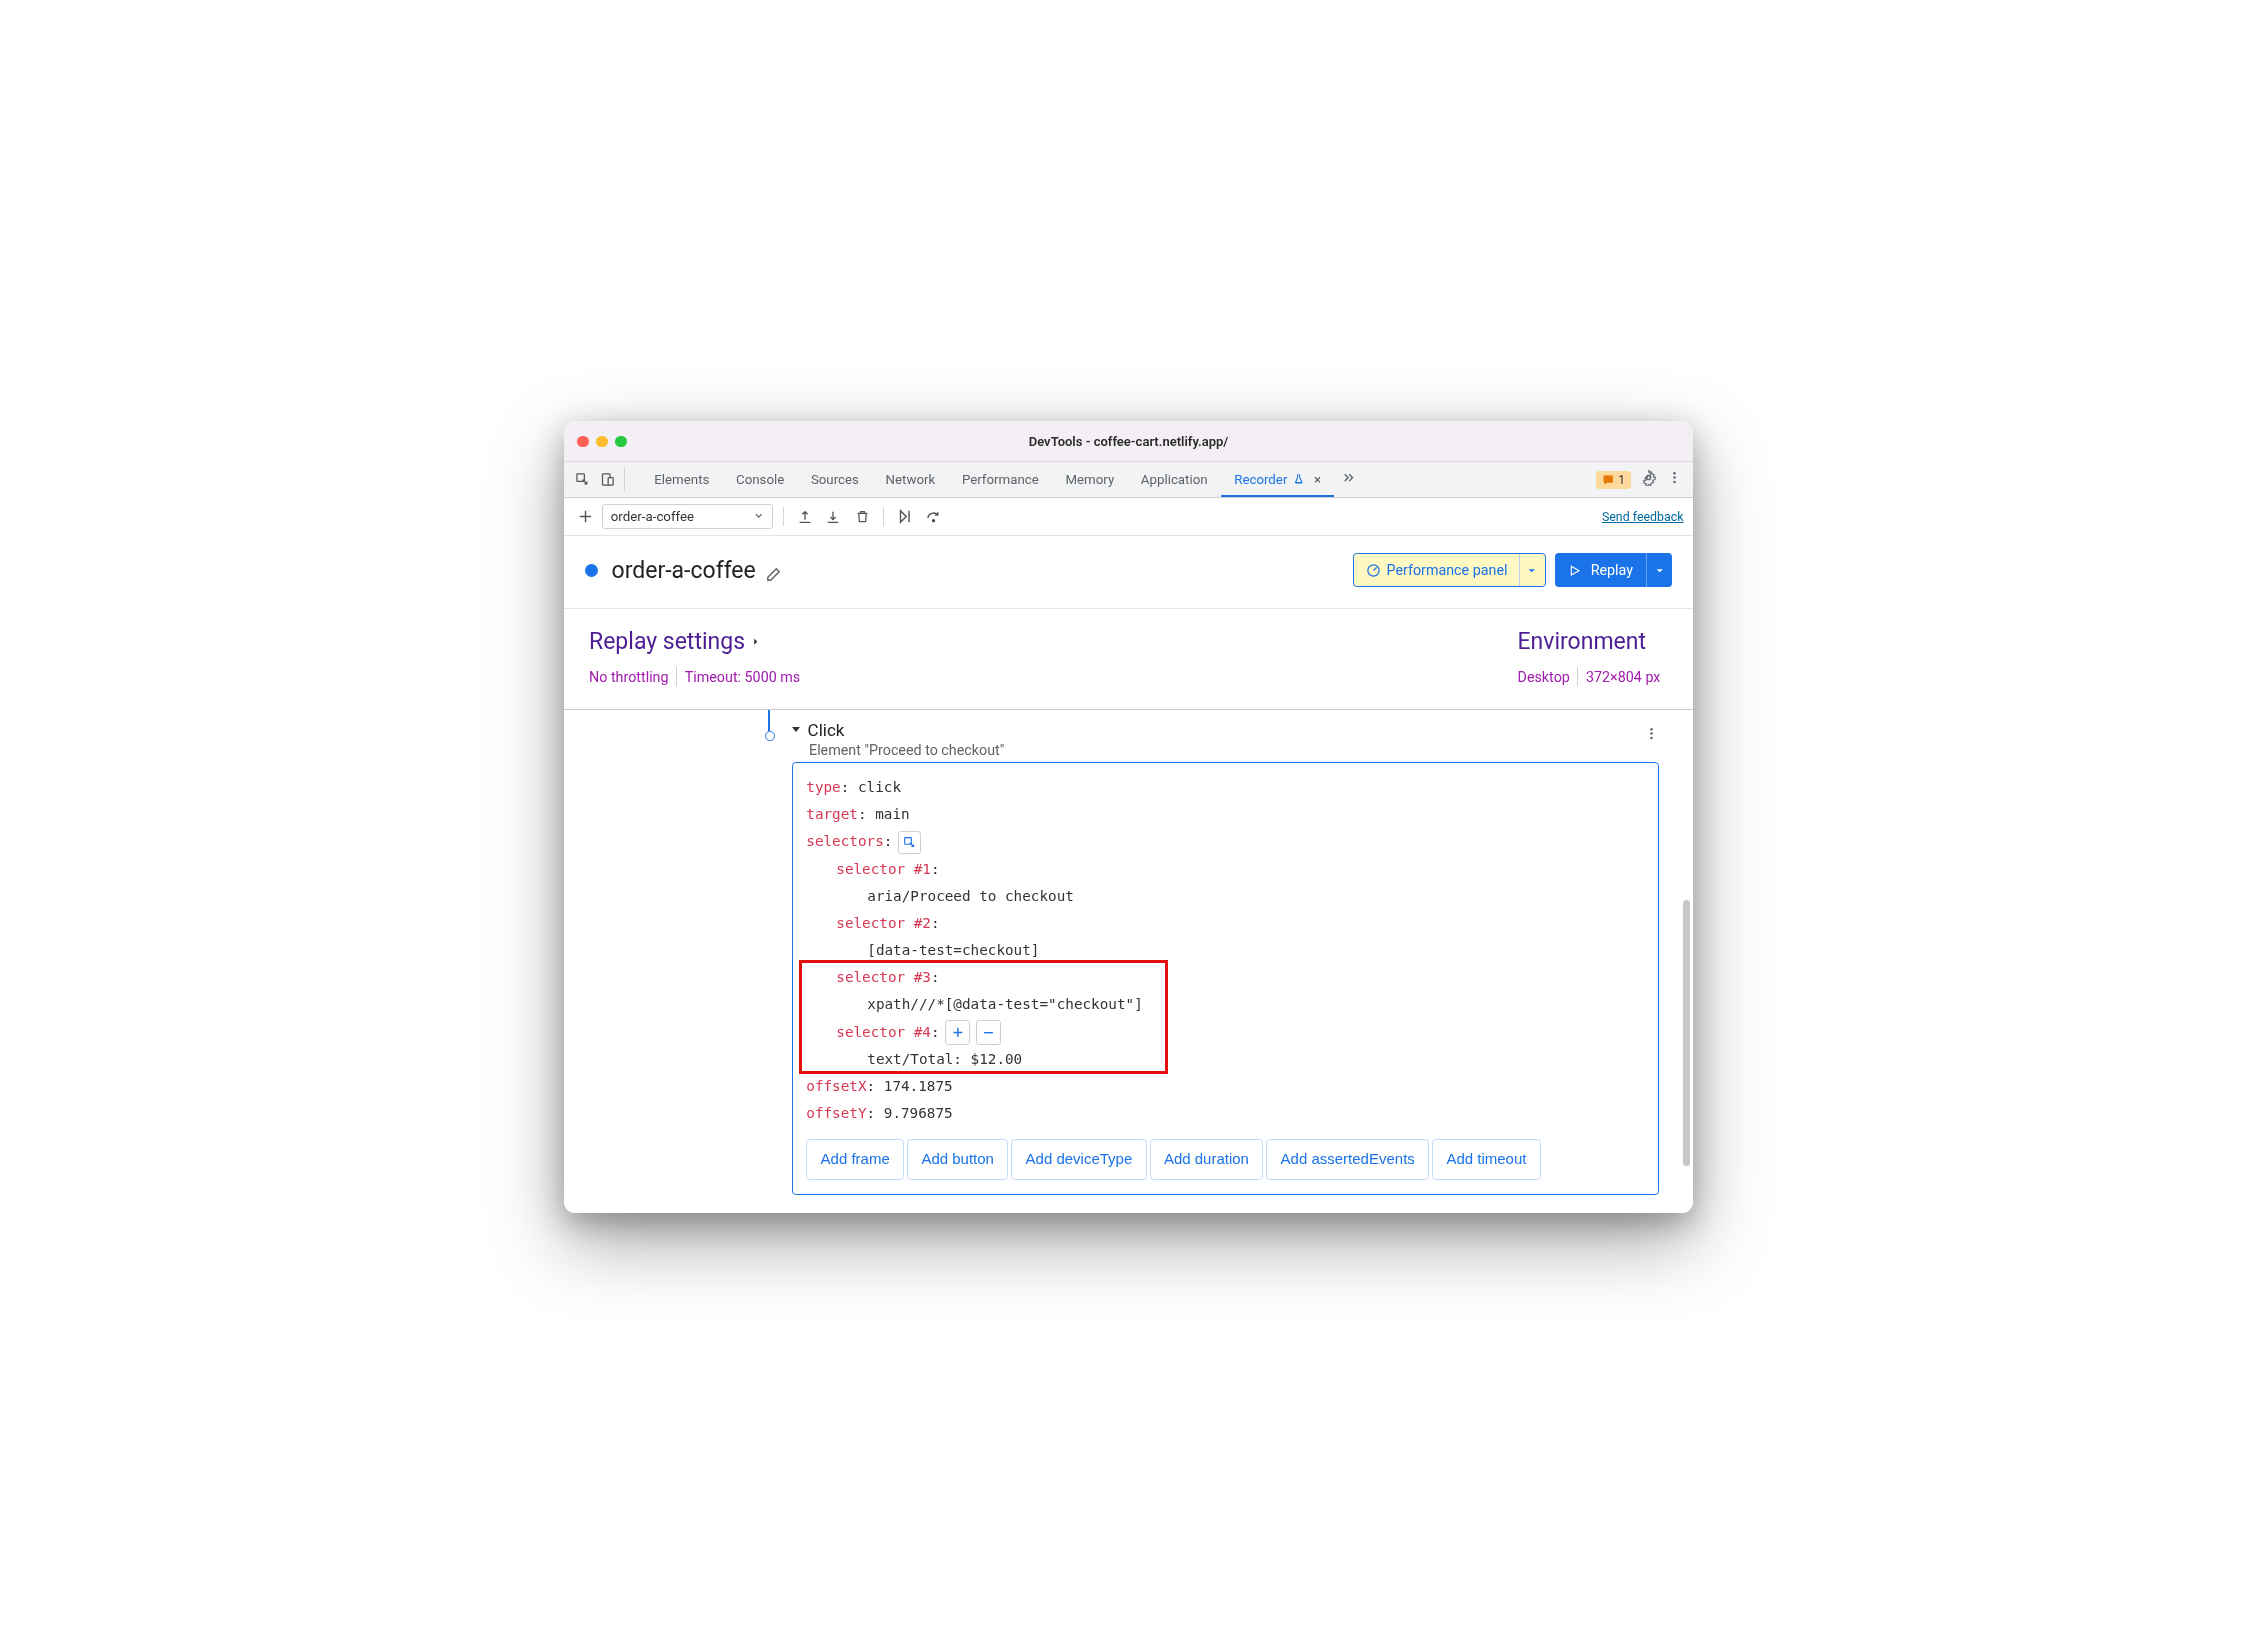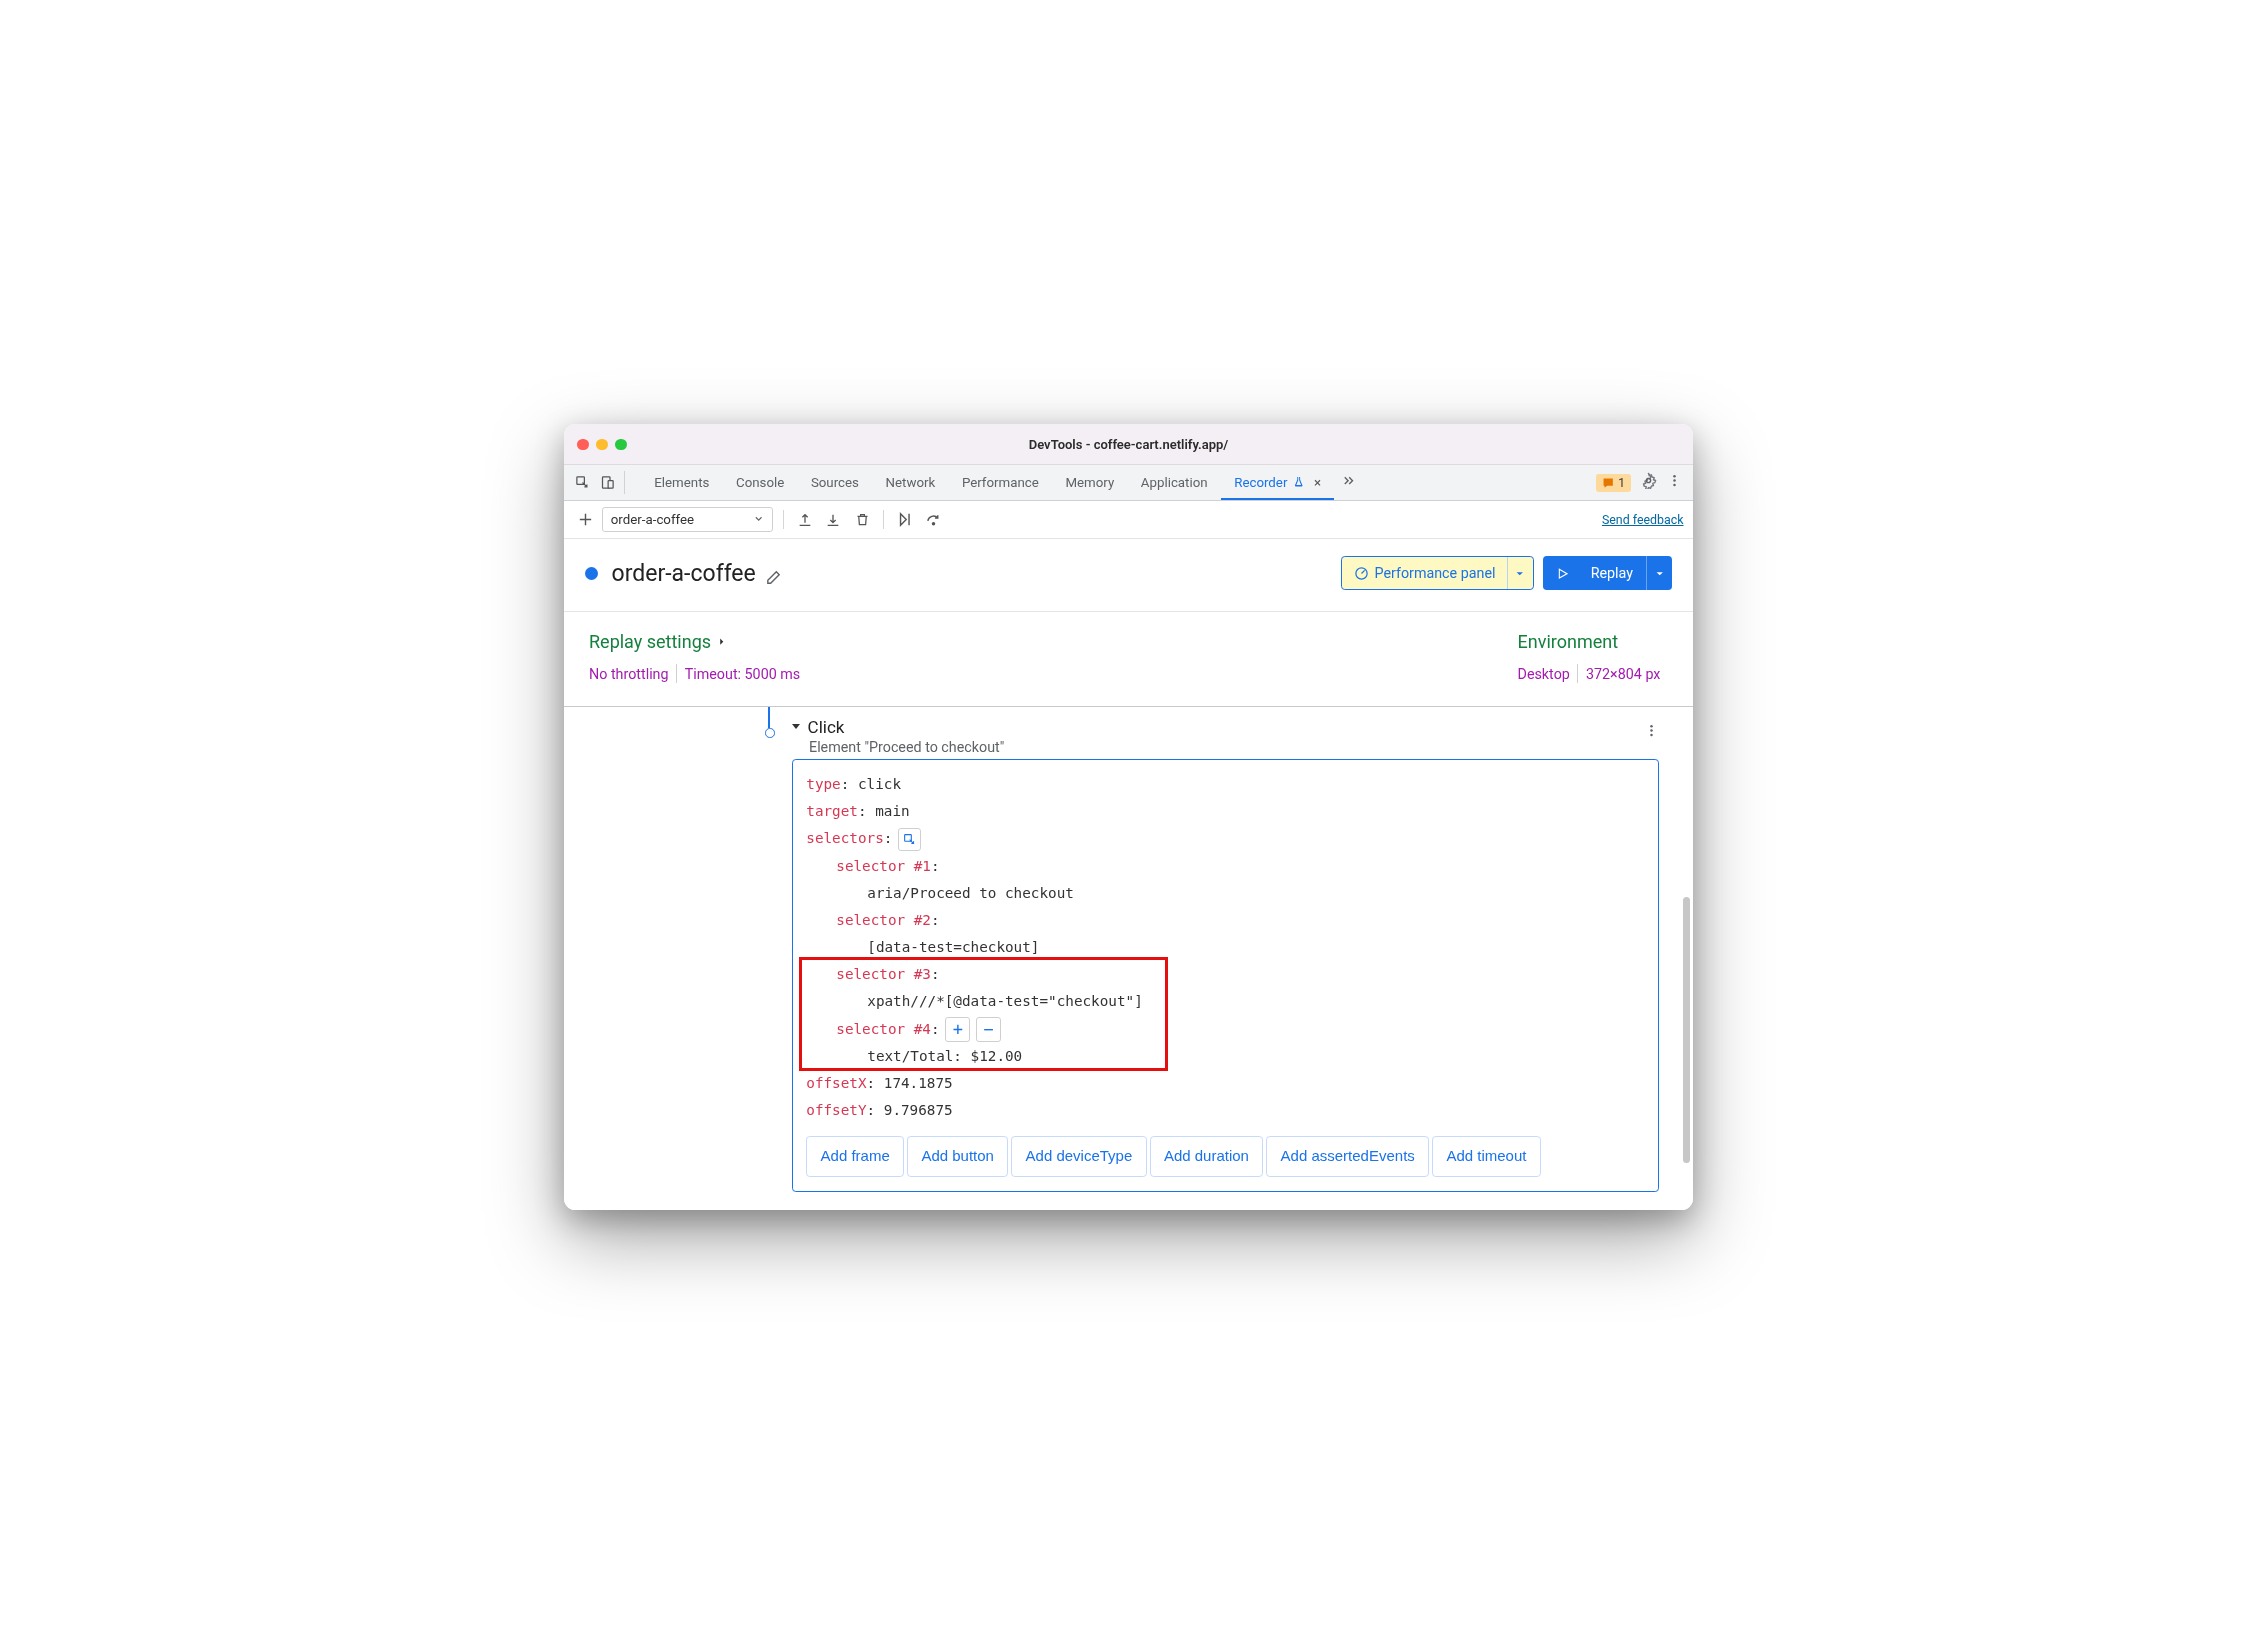--- a/index.html
+++ b/index.html
@@ -143,32 +143,32 @@
   .btn-outline .main { padding:0 11.4px; display:flex; align-items:center; gap:5.7px; border-right:1px solid #b8d2f5; height:100%; font-size:14.3px; }
   .btn-outline .drop { padding:0 7.6px; }
   .btn-primary {
     background:#1a73e8; color:#fff;
     height:34px;
     display:flex; align-items:center;
     border-radius:3.8px;
     overflow:hidden;
     border: none
   }
-  .btn-primary .main { padding:0 13.3px; display:flex; align-items:center; gap:21px; border-right:1px solid rgba(255,255,255,0.35); height:100%; font-size:14.3px; }
+  .btn-primary .main { padding:0 13.3px; display:flex; align-items:center; gap:9px; border-right:1px solid rgba(255,255,255,0.35); height:100%; font-size:14.3px; }
   .btn-primary .drop { padding:0 7.6px; }
 
   .settings-row {
     border-top: 1px solid #e5e5e5;
     border-bottom: 1px solid #c9c9c9;
     padding: 19px 25px 23px;
     display:flex;
     justify-content: space-between;
   }
   .settings-left .st-title, .settings-right .st-title {
-    font-size: 18px; color:#15803d; font-weight:400;
+    font-size: 23px; color:#4c1d95; font-weight:400;
     display:flex; align-items:center; gap:5.7px;
     margin-bottom: 11.4px;
   }
   .settings-meta { display:flex; align-items:center; gap:0; color:#a21caf; font-size:14.3px; }
   .settings-meta span { padding: 1.9px 7.6px; }
   .meta-div { width:1px; height:19px; background:#d0d0d0; }
 
   .content {
     padding: 0 0 18px;
     position: relative;

